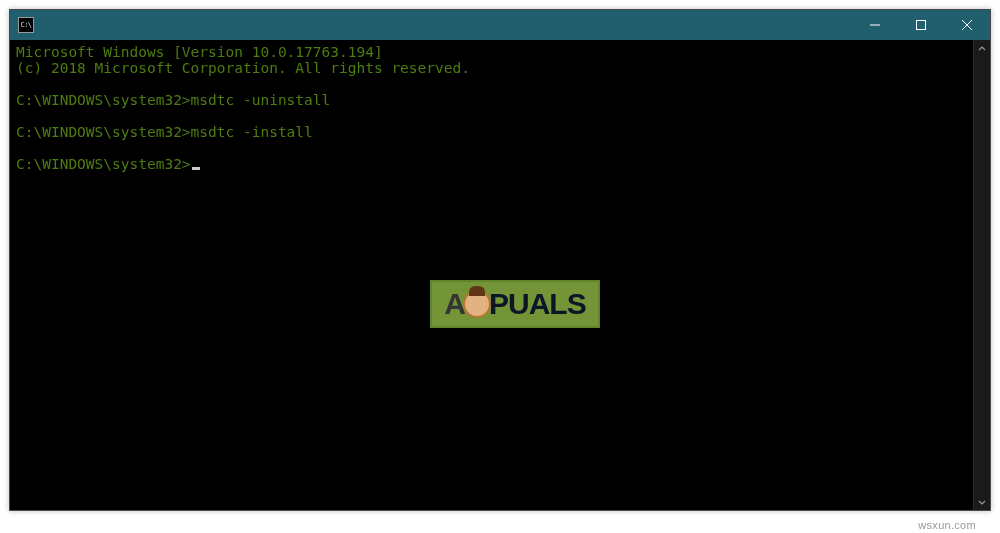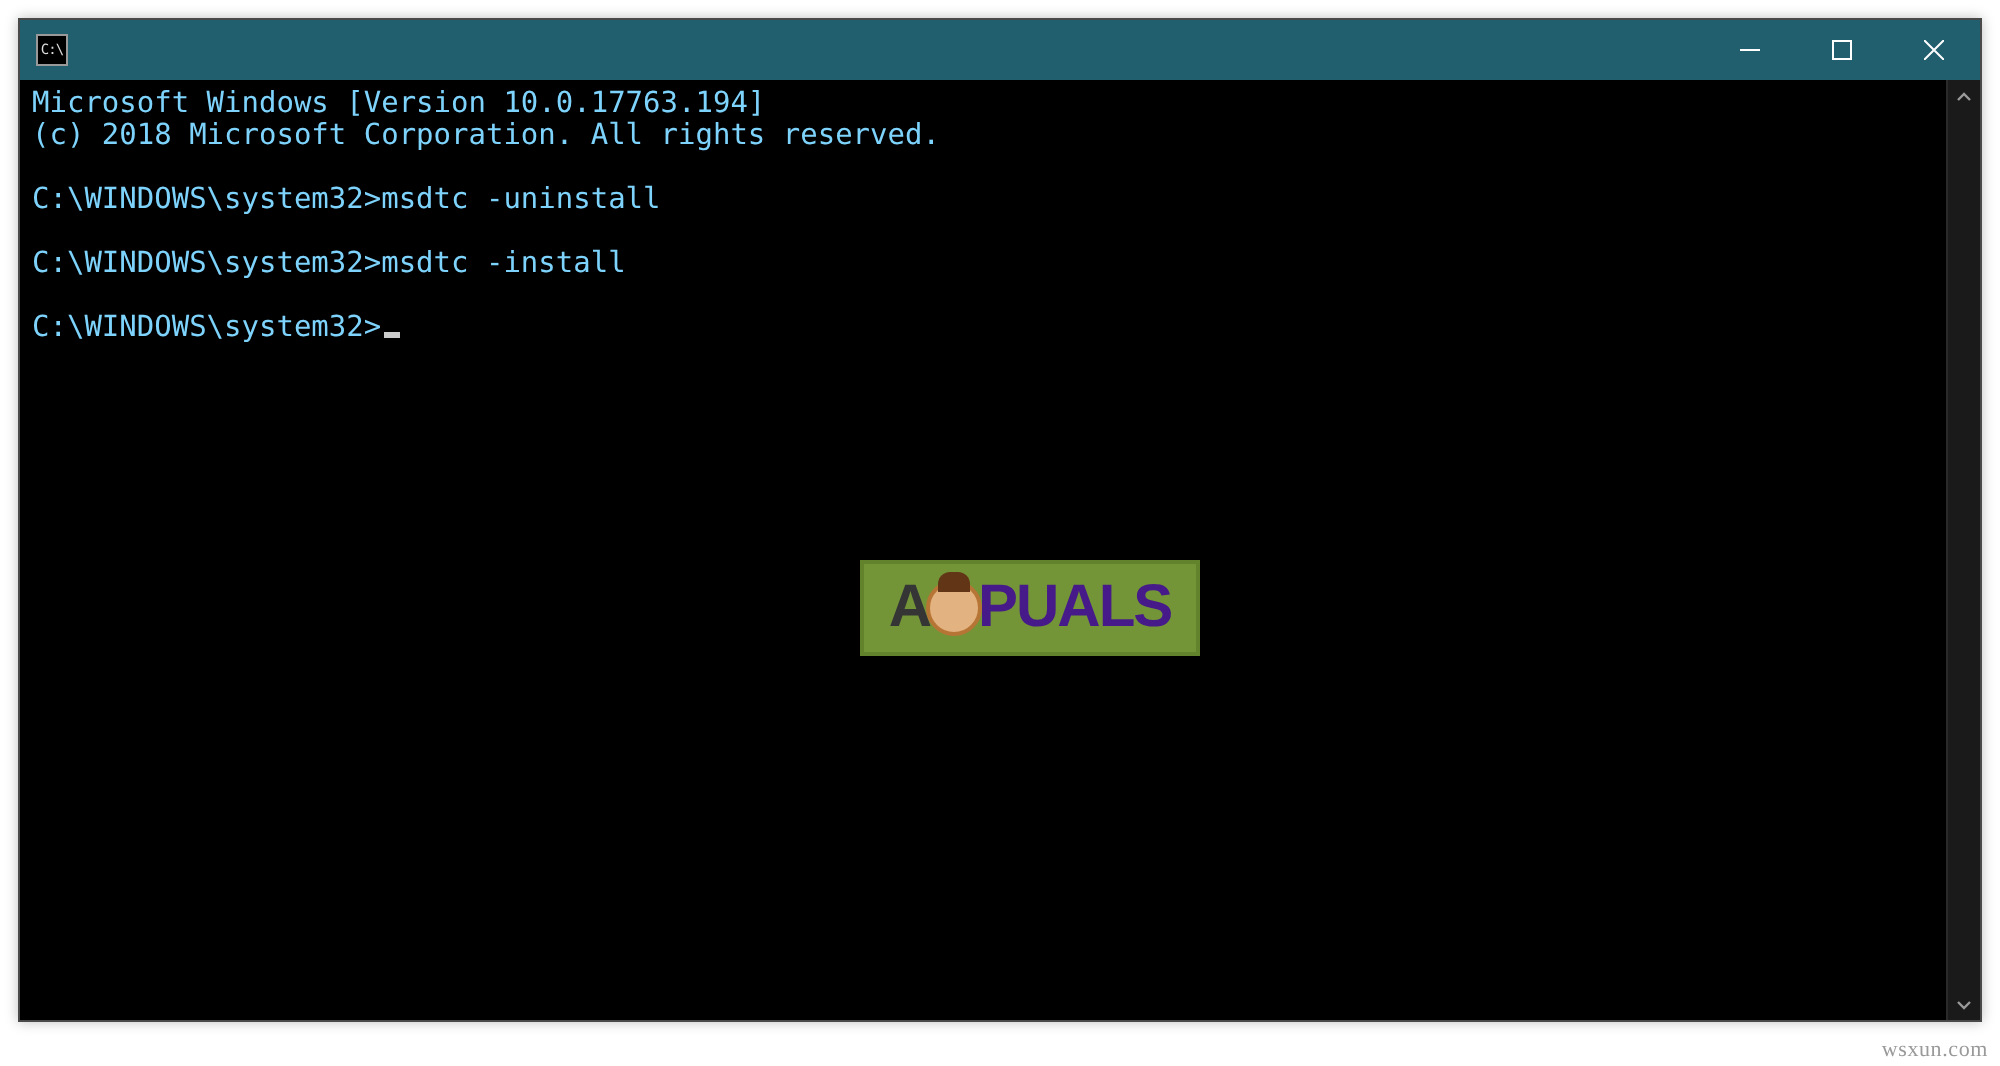--- a/index.html
+++ b/index.html
@@ -62,21 +62,21 @@
       display: flex;
       background: #000;
       position: relative;
     }
     .terminal {
       flex: 1 1 auto;
       padding: 4px 6px;
       font-family: Consolas, "Lucida Console", monospace;
       font-size: 14.5px;
       line-height: 16px;
-      color: #7dd3fc;
+      color: #4d7c0f;
       white-space: pre;
       overflow: hidden;
     }
     .terminal .line { display: block; min-height: 16px; }
     .cursor {
       display: inline-block;
       width: 8px;
       height: 3px;
       background: #cccccc;
       vertical-align: -1px;
@@ -134,30 +134,30 @@
       content: "";
       position: absolute;
       top: -6px; left: 4px; right: 4px; height: 10px;
       background: #6b3a18;
       border-radius: 6px 6px 0 0;
     }
     .watermark .rest {
       font-family: Arial, sans-serif;
       font-weight: 900;
       font-size: 30px;
-      color: #4c1d95;
+      color: #0f172a;
       letter-spacing: -1px;
     }
     .credit {
       position: absolute;
-      right: 6px;
+      right: 24px;
       bottom: 2px;
       font-size: 11px;
       color: #9a9a9a;
-      font-family: Liberation Serif, serif;
+      font-family: Liberation Sans, sans-serif;
       letter-spacing: .3px;
     }
   </style>
 </head>
 <body>
 
 <div class="window">
 
   <div class="titlebar">
     <div class="app-icon">C:\</div>

